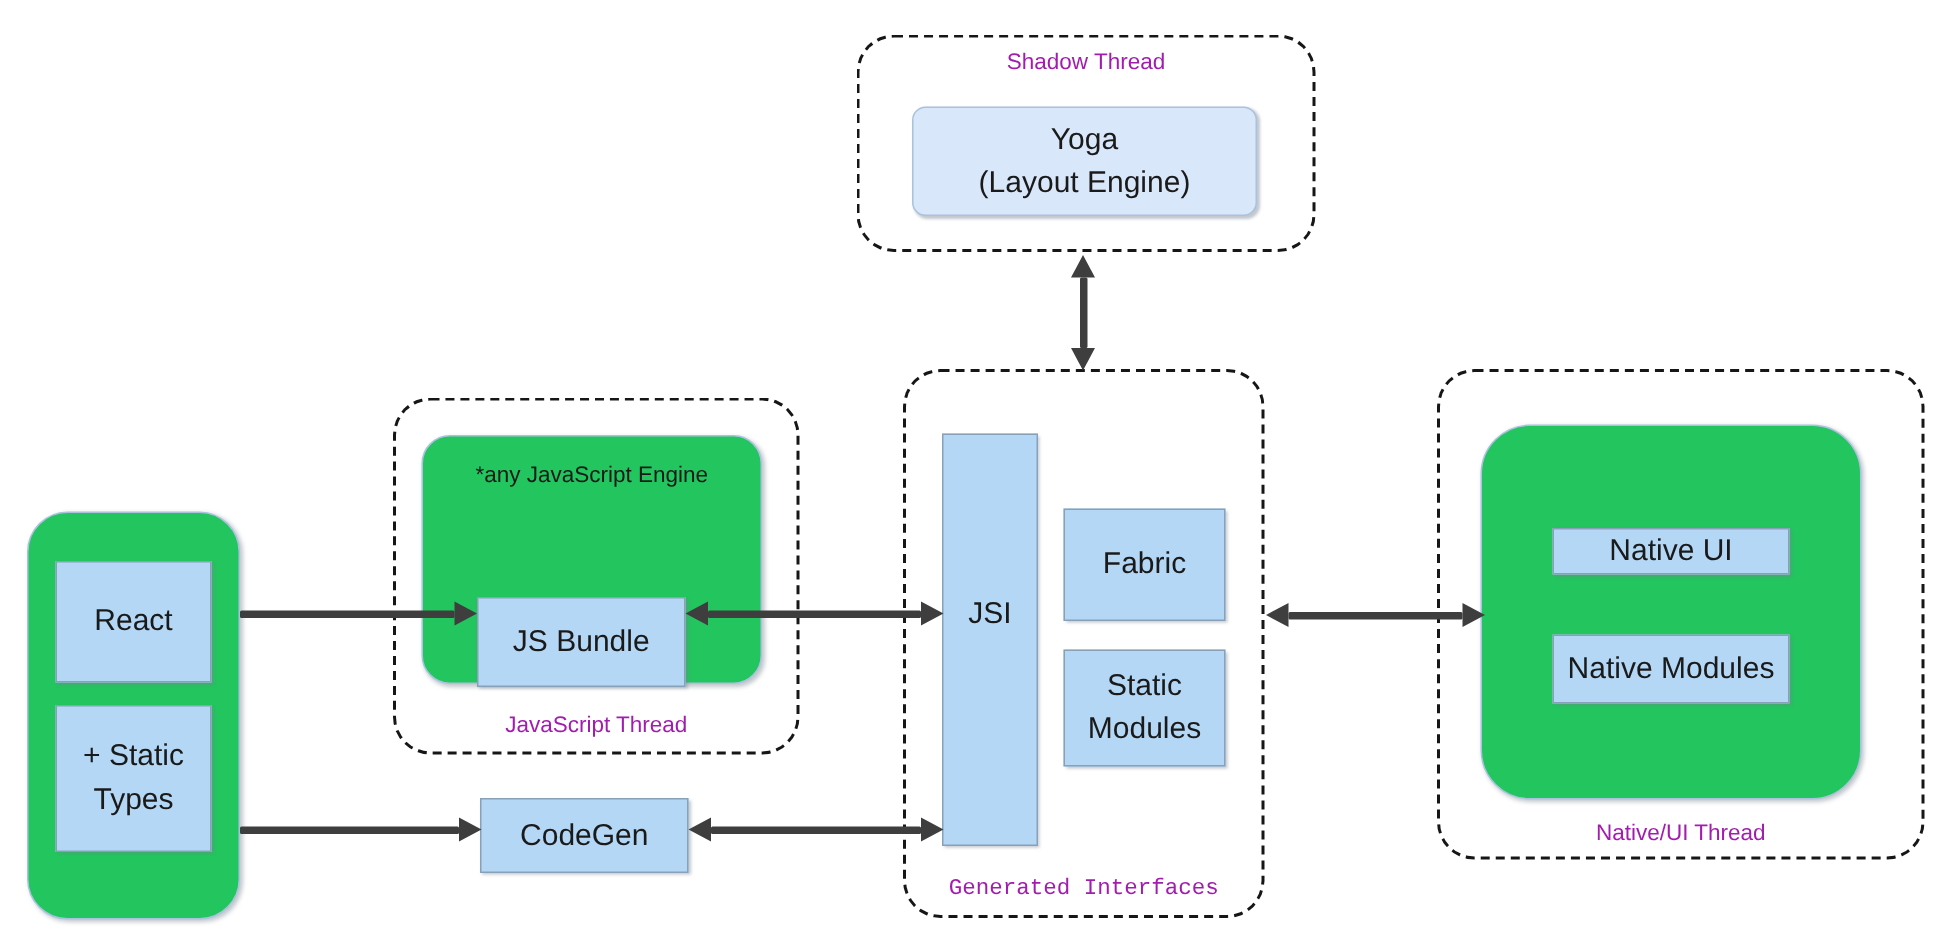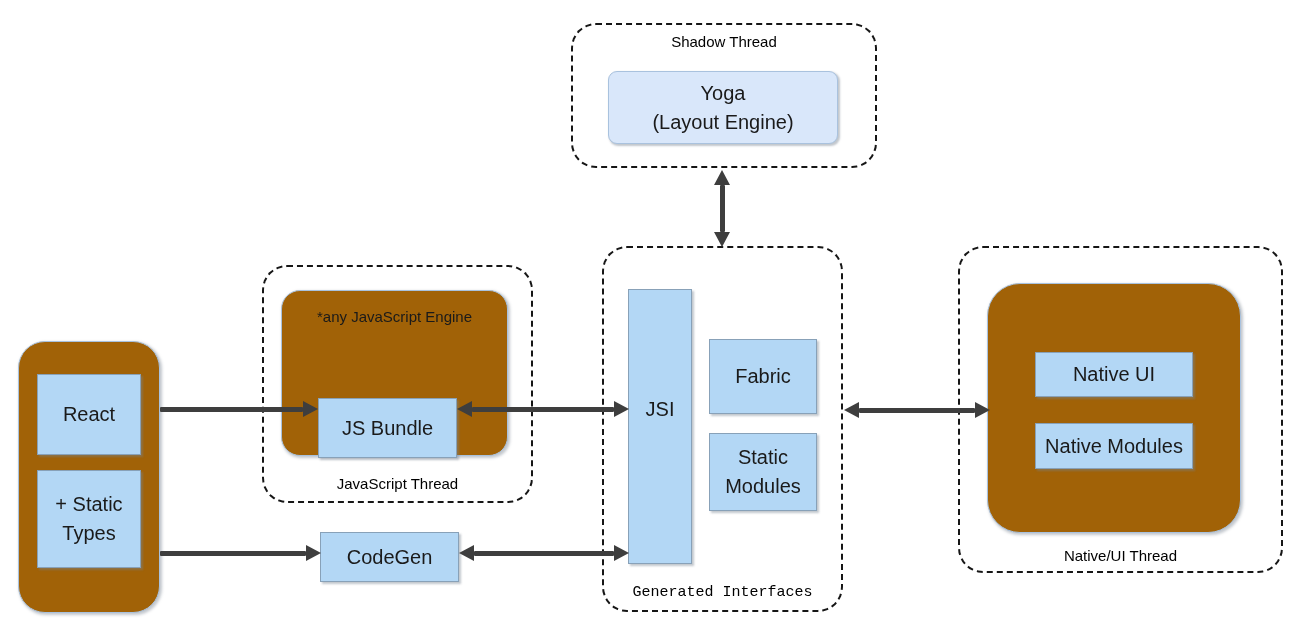--- a/index.html
+++ b/index.html
@@ -21,26 +21,26 @@
   .thread {
     border: 2px dashed #161616;
     border-radius: 25px;
     background: transparent;
   }
   .thread-label {
     position: absolute;
     left: 0; right: 0;
     text-align: center;
     font-size: 15px;
-    color: #000000;
+    color: #a21caf;
   }
 
   
   .group-box {
-    background: #a16207;
+    background: #22c55e;
     border: 1px solid #a9c2de;
     box-shadow: 1.5px 1.5px 3px rgba(120,130,145,0.45);
   }
 
   
   .node-box {
     background: #b3d7f5;
     border: 1px solid #88a1b8;
     box-shadow: 1.5px 1.5px 2px rgba(120,130,145,0.45);
     display: flex;
@@ -130,21 +130,21 @@
   </div>
   <div class="abs node-box" style="left:709px; top:433px; width:108px; height:78px;">
     <span class="multiline">Static
 Modules</span>
   </div>
 
   <div class="abs thread" style="left:958px; top:246px; width:325px; height:327px;">
     <div class="thread-label" style="bottom:7px;">Native/UI Thread</div>
   </div>
   <div class="abs group-box" style="left:987px; top:283px; width:254px; height:250px; border-radius:33px;"></div>
-  <div class="abs node-box" style="left:1035px; top:352px; width:158px; height:45px;">
+  <div class="abs node-box" style="left:1035px; top:352px; width:158px; height:31px;">
     <span>Native UI</span>
   </div>
   <div class="abs node-box" style="left:1035px; top:423px; width:158px; height:46px;">
     <span>Native Modules</span>
   </div>
 
   <div class="arrow" style="left:160px; top:401px; width:158px; height:16px;">
     <div class="shaft"></div>
     <div class="head right"></div>
   </div>

